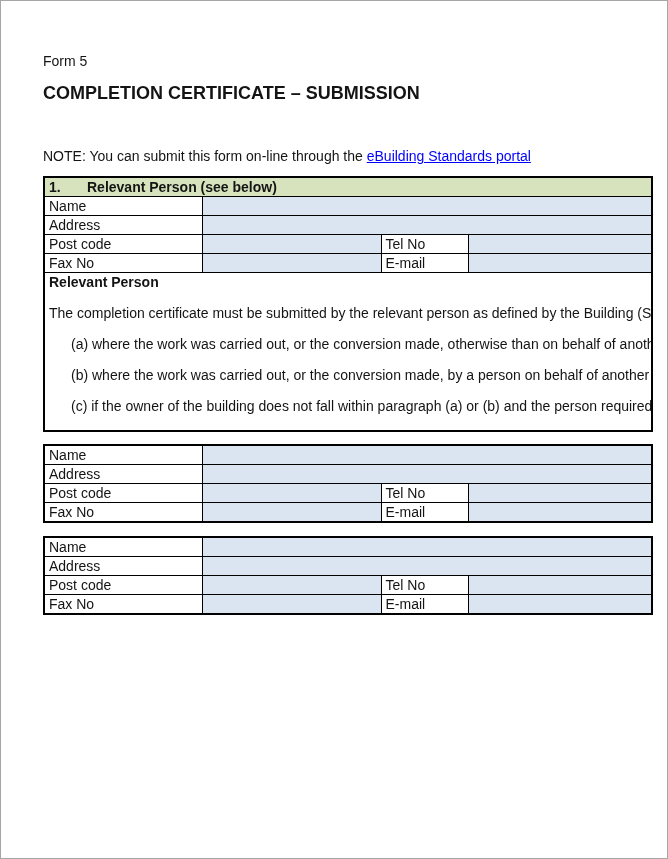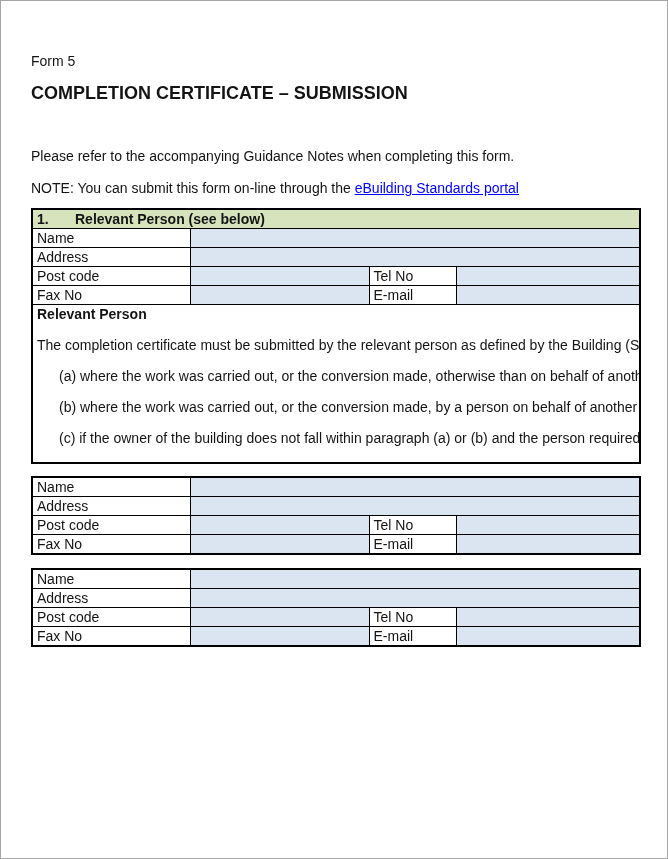--- a/index.html
+++ b/index.html
@@ -1,18 +1,18 @@
 <!DOCTYPE html>
 <html style="--section-header-bg: #d6e3bc; --input-cell-bg: #dbe5f1; --link-color: #0000ff; --table-border: #000000;"><head>
 <meta charset="utf-8">
 <style>
   html,body{margin:0;padding:0;background:#ffffff;}
   .page{
     width:668px;height:859px;box-sizing:border-box;
-    padding:52px 30px 0 30px;
+    padding:52px 30px 0 42px;
     border:1px solid #a6a6a6;
     background:#ffffff;
     font-family:"Liberation Sans","DejaVu Sans",sans-serif;
     font-size:14px;line-height:17px;color:#141414;
     overflow:hidden;
   }
   .form-number{margin:0 0 15px 0;}
   .doc-title{font-size:18px;line-height:17px;font-weight:bold;margin:0 0 15px 0;}
   .act-block{margin:0 0 15px 0;line-height:16px;}
   .guidance{margin:0 0 15px 0;}
@@ -51,21 +51,20 @@
 <body>
 
 <div class="page">
 
   <p class="form-number">Form 5</p>
 
   <h1 class="doc-title">COMPLETION CERTIFICATE – SUBMISSION</h1>
 
   <p class="act-block"><br></p>
 
-  <p class="guidance">Please refer to the accompanying Guidance Notes when completing this form.</p>
 
   <p class="online-note"><span>NOTE: You can submit this form on-line through the </span><a class="link" href="#">eBuilding Standards portal</a></p>
 
   <table class="form-table">
     <colgroup>
         <col style="width:158px">
         <col style="width:179px">
         <col style="width:87px">
         <col style="width:184px">
       </colgroup>

